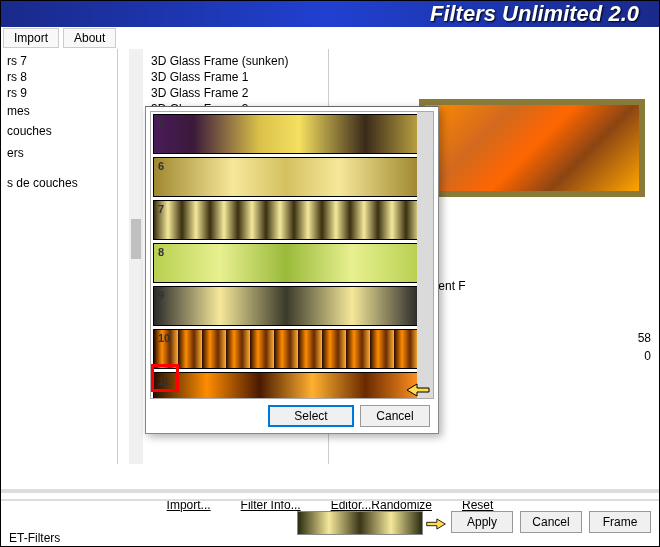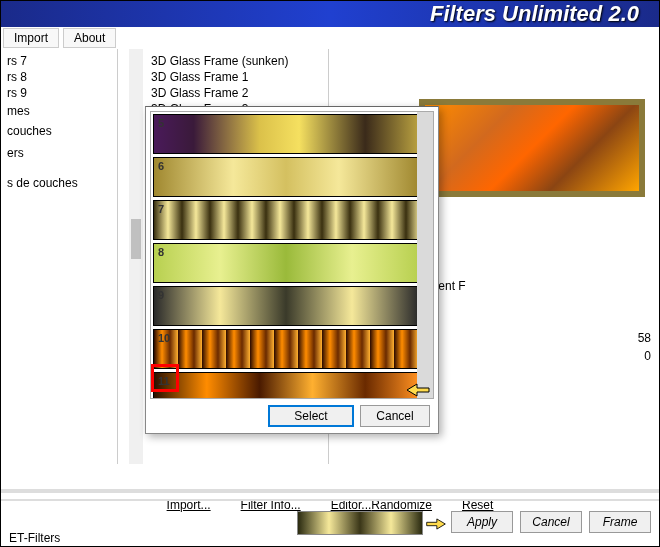--- a/index.html
+++ b/index.html
@@ -31,21 +31,21 @@
 
 .bottom-bar1 { position: absolute; top: 468px; left: 0; right: 0; height: 28px; border-top: 4px solid #ddd; display: flex; align-items: center; padding: 0 16px; justify-content: center; margin-top: 20px; }
 .bottom-left { display: flex; gap: 30px; }
 .bottom-right { display: flex; gap: 30px; }
 .link-btn { text-decoration: underline; cursor: pointer; }
 
 .bottom-bar2 { position: absolute; top: 498px; left: 0; right: 0; height: 46px; border-top: 2px solid #ddd; display: flex; align-items: flex-end; padding: 0 8px; }
 .bt-label { }
 .gradient-preview { position: absolute; left: 296px; top: 10px; width: 126px; height: 24px; border: 1px solid #888; background: linear-gradient(to right, #2a2a10 0%, #f5e89a 25%, #3a3618 50%, #f5e89a 75%, #2a2a10 100%); }
 .hand-icon2 { position: absolute; left: 424px; top: 14px; width: 22px; height: 18px; }
-.btn { border: 1px solid #999; background: #f0f0f0; padding: 3px 0; cursor: pointer; text-align: center; width: 62px; font-style: italic; }
+.btn { border: 1px solid #999; background: #f0f0f0; padding: 3px 0; cursor: pointer; text-align: center; width: 62px; }
 .btn-group2 { position: absolute; right: 8px; top: 10px; display: flex; gap: 7px; }
 
 .popup { position: absolute; top: 105px; left: 144px; width: 294px; height: 328px; background: #fff; border: 1px solid #888; border-top: 1px solid #666; box-shadow: 3px 3px 8px rgba(0,0,0,0.3); z-index: 100; }
 .popup-inner { position: absolute; top: 4px; left: 4px; right: 4px; bottom: 34px; border: 1px solid #aaa; overflow: hidden; }
 .popup-scroll { position: absolute; right: 0; top: 0; width: 16px; height: 100%; background: #dadada; }
 .swatch { position: absolute; left: 2px; width: 266px; height: 40px; border: 1px solid #000; }
 .swatch-num { position: absolute; left: 4px; top: 2px; font-size: 11px; color: #333; z-index: 2; font-weight: bold; }
 .sw1 { top: 2px; background: linear-gradient(to right, #4a1a5a 0%, #3a1a3a 15%, #dbc14a 40%, #f5e060 55%, #3a2a1a 80%, #b8a040 100%); }
 .sw2 { top: 45px; background: linear-gradient(to right, #a08830 0%, #f5e89a 30%, #d4c060 50%, #f5e89a 70%, #a08830 100%); }
 .sw3 { top: 88px; background: repeating-linear-gradient(to right, #3a3010 0px, #f5e89a 14px, #3a3010 28px); }

